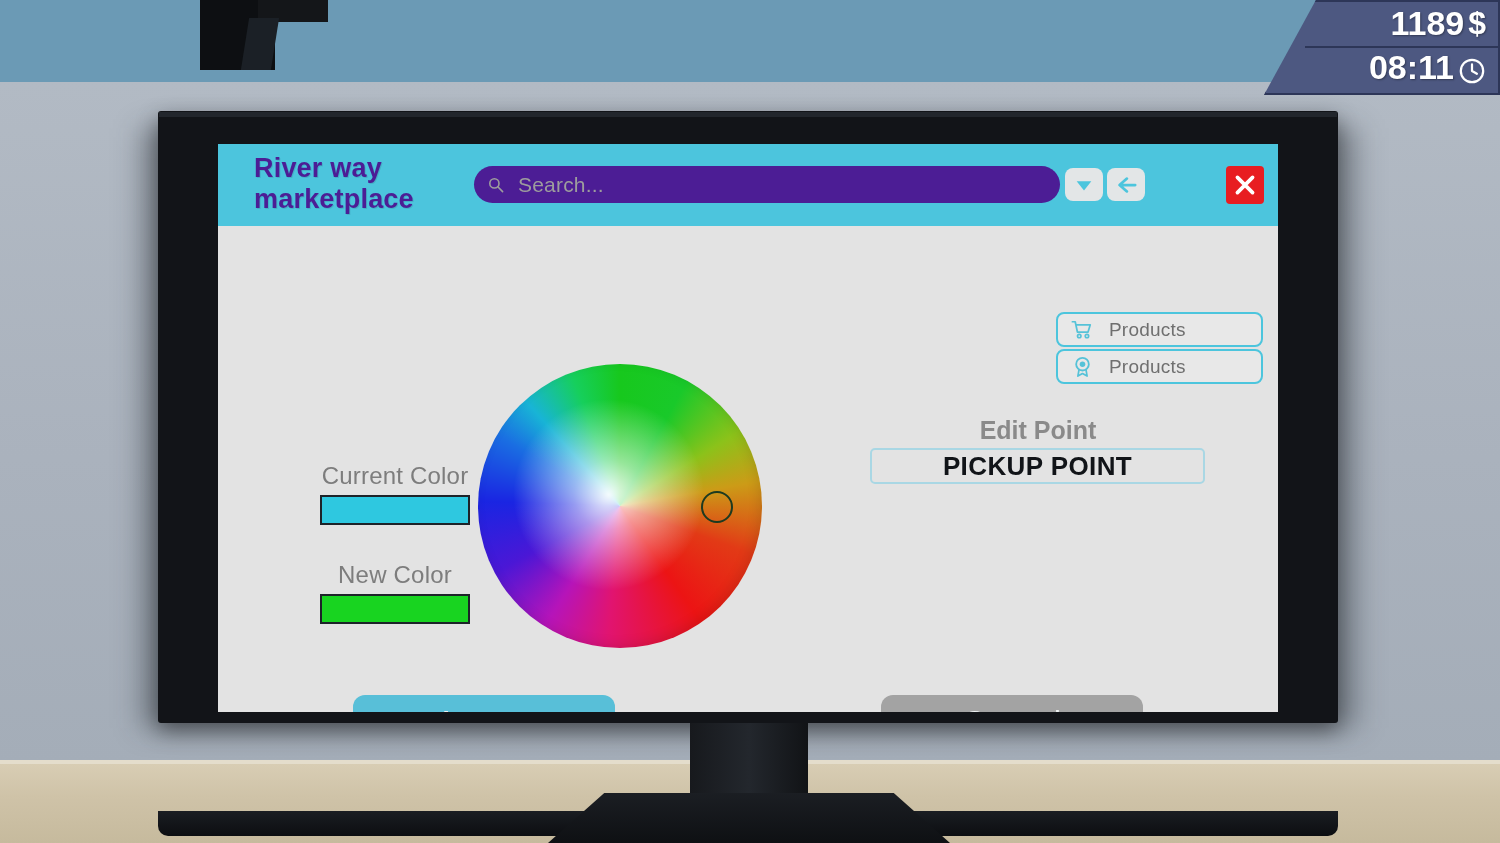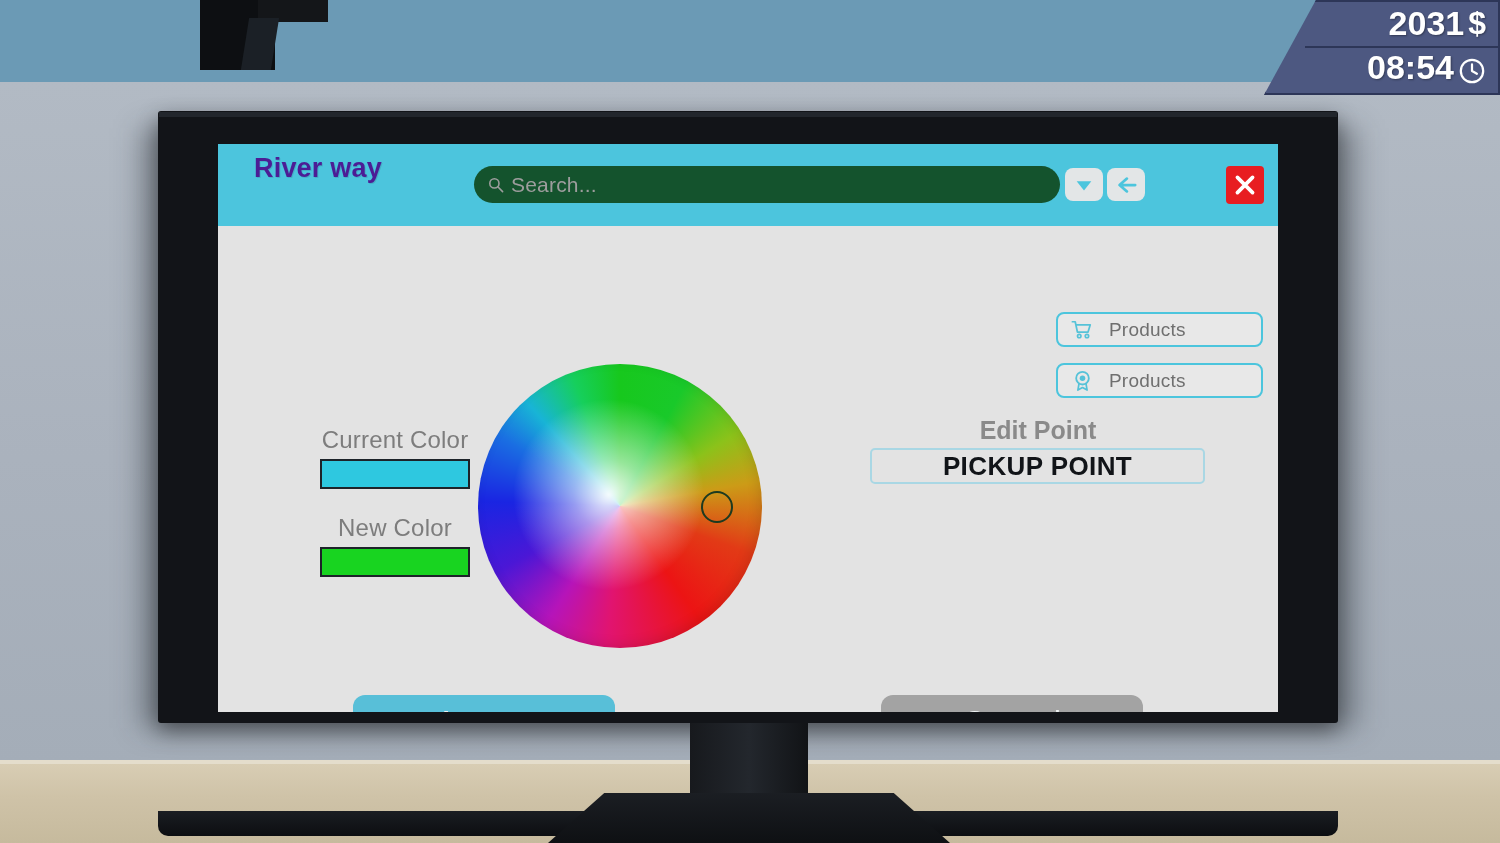--- a/index.html
+++ b/index.html
@@ -84,22 +84,22 @@
     background:#4cc5dd;
   }
   .app-title{
     position:absolute; left:36px; top:9px; width:230px;
     font-size:27px; font-weight:bold; color:#4c1d95;
     line-height:31px; letter-spacing:.2px;
     text-shadow:1px 1px 0 rgba(0,0,0,.10);
   }
   .search-bar{
     position:absolute; left:256px; top:22px; width:586px; height:37px;
-    background:#14532d; border-radius:19px;
-    display:flex; align-items:center; padding-left:14px; gap:7px;
+    background:#4c1d95; border-radius:19px;
+    display:flex; align-items:center; padding-left:14px; gap:14px;
   }
   .search-icon{ width:16px; height:16px; flex:none; }
   .search-placeholder{
     font-size:21px; color:#9d9d9d; letter-spacing:.2px;
   }
   .hdr-btn{
     position:absolute; top:24px; width:38px; height:33px;
     background:#e3e6e7; border-radius:8px;
     display:flex; align-items:center; justify-content:center;
     cursor:pointer;
@@ -116,21 +116,21 @@
   
   .app-body{
     position:absolute; left:0; top:82px; width:1060px; height:486px;
     background:#e3e3e3;
   }
 
   
   .swatch-group{ position:absolute; left:77px; top:200px; width:200px; }
   .swatch-label{
     font-size:24px; color:#7d7d7d; text-align:center;
-    margin-bottom:5px; letter-spacing:.2px;
+    margin-bottom:5px; letter-spacing:.2px;margin-top:36px;
   }
   .swatch{
     width:150px; height:30px; margin:0 auto 25px auto;
     border:2px solid #1d2329;
   }
 
   
   .wheel-wrap{ position:absolute; left:260px; top:138px; width:288px; height:288px; }
   .wheel{
     position:absolute; left:0; top:0; width:284px; height:284px;
@@ -173,21 +173,21 @@
   }
   .pickup-text{
     font-size:26px; font-weight:bold; color:#111418; letter-spacing:.4px;
   }
 
   
   .right-menu{
     position:absolute; left:838px; top:86px; width:207px;
   }
   .menu-item{
-    position:relative; height:35px; margin-bottom:16px;
+    position:relative; height:35px; margin-bottom:2px;
     background:#e8e8e8; border:2px solid #4cc5dd; border-radius:8px;
     display:flex; align-items:center; cursor:pointer;
   }
   .menu-item.active{ background:#c9c9c9; }
   .menu-icon{
     width:34px; height:28px; margin-left:7px; flex:none;
     display:flex; align-items:center; justify-content:center;
   }
   .menu-label{
     font-size:19px; color:#6f6f6f; margin-left:10px; letter-spacing:.2px;
@@ -248,20 +248,21 @@
   <div class="monitor-bottom-lip"></div>
 </div>
 <div class="stand-neck"></div>
 <div class="stand-base"></div>
 
 <div class="screen">
 
   <div class="app-header">
     <div class="app-title">
       <div>River way</div>
+      <div>marketplace</div>
     </div>
 
     <div class="search-bar">
       <span class="search-icon">
         <svg viewBox="0 0 16 16" width="16" height="16">
           <circle cx="6.4" cy="6.4" r="4.6" fill="none" stroke="#9d9d9d" stroke-width="1.6"></circle>
           <line x1="9.8" y1="9.8" x2="14.6" y2="14.6" stroke="#9d9d9d" stroke-width="1.6" stroke-linecap="round"></line>
         </svg>
       </span>
       <span class="search-placeholder">Search...</span>
@@ -335,26 +336,26 @@
       <span>Cancel</span>
     </div>
   </div>
 </div>
 
 <div class="hud">
   <div class="hud-panel"></div>
   <div class="hud-divider"></div>
 
   <div class="hud-row hud-money">
-    <span>2031</span>
+    <span>1189</span>
     <span class="hud-glyph">$</span>
   </div>
 
   <div class="hud-row hud-time">
-    <span>08:54</span>
+    <span>08:11</span>
     <span class="clock-icon">
       <svg viewBox="0 0 24 24" width="28" height="28">
         <circle cx="12" cy="12" r="9.6" fill="none" stroke="#ffffff" stroke-width="1.9"></circle>
         <path d="M12 6.4 L12 12 L16.2 14.4" fill="none" stroke="#ffffff" stroke-width="1.9" stroke-linecap="round" stroke-linejoin="round"></path>
       </svg>
     </span>
   </div>
 </div>
 
 </body></html>

